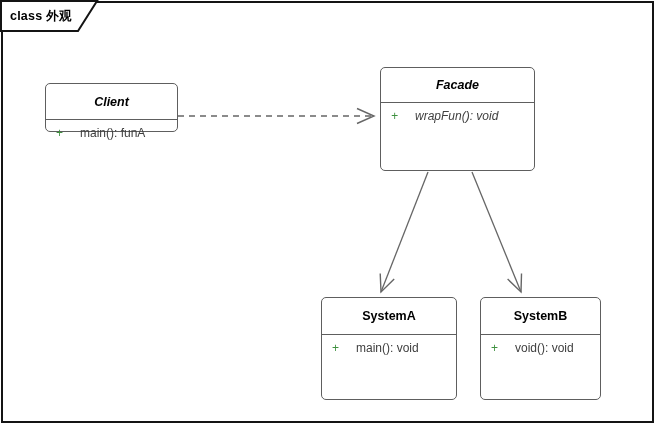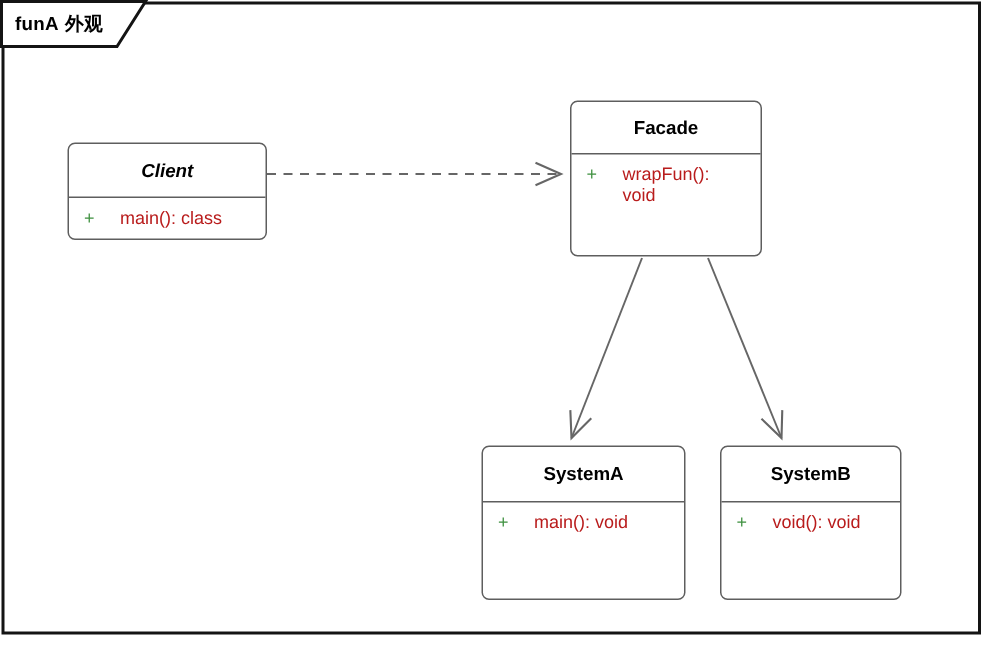--- a/index.html
+++ b/index.html
@@ -44,26 +44,26 @@
   .uml-class .title.italic{font-style:italic;}
   .uml-class .body{
     padding:6px 10px;
     box-sizing:border-box;
   }
   .member{
     display:flex;align-items:baseline;gap:17px;
     font-size:12px;
   }
   .member .vis{color:#3f9140;}
-  .member .sig{color:#b91c1c;}
+  .member .sig{color:#404040;}
 
   
-  #box-client {left:45px; top:83px; width:133px; height:65px;margin-top:12px;}
+  #box-client {left:45px; top:83px; width:133px; height:49px;}
   #box-client .title{height:36px;}
-  #box-facade {left:380px; top:67px; width:128px; height:104px;}
+  #box-facade {left:380px; top:67px; width:155px; height:104px;font-style:italic;}
   #box-facade .title{height:35px;}
   #box-systema{left:289px; top:297px; width:136px; height:103px;margin-left:32px;}
   #box-systema .title{height:37px;}
   #box-systemb{left:480px; top:297px; width:121px; height:103px;}
   #box-systemb .title{height:37px;}
 </style>
 </head>
 <body>
 
 <div class="canvas">
@@ -80,29 +80,29 @@
     <polygon points="1,1 97,1 78,31 1,31" fill="#ffffff" stroke="#141414" stroke-width="2"></polygon>
 
     <path d="M178,116 L374,116" fill="none" stroke="#666666" stroke-width="1.3" stroke-dasharray="6 5" marker-end="url(#openArrow)"></path>
 
     <path d="M428,172 L381,292" fill="none" stroke="#666666" stroke-width="1.3" marker-end="url(#openArrow)"></path>
 
     <path d="M472,172 L521,292" fill="none" stroke="#666666" stroke-width="1.3" marker-end="url(#openArrow)"></path>
   </svg>
 
   <div class="tab-label">
-    <span class="kw">funA</span><span>外观</span>
+    <span class="kw">class</span><span>外观</span>
   </div>
 
   <div class="uml-class" id="box-client">
     <div class="title italic">Client</div>
     <div class="body">
       <div class="member">
         <span class="vis">+</span>
-        <span class="sig">main(): class</span>
+        <span class="sig">main(): funA</span>
       </div>
     </div>
   </div>
 
   <div class="uml-class" id="box-facade">
     <div class="title">Facade</div>
     <div class="body">
       <div class="member">
         <span class="vis">+</span>
         <span class="sig">wrapFun(): void</span>

